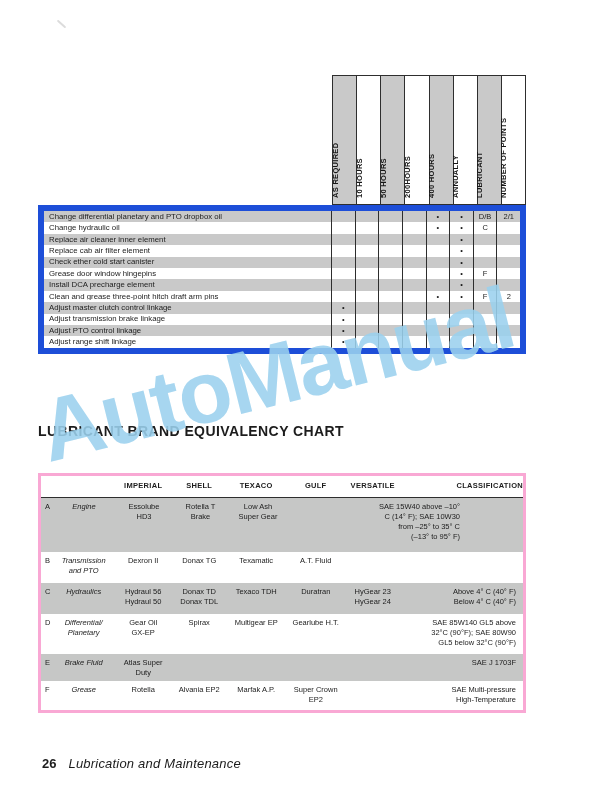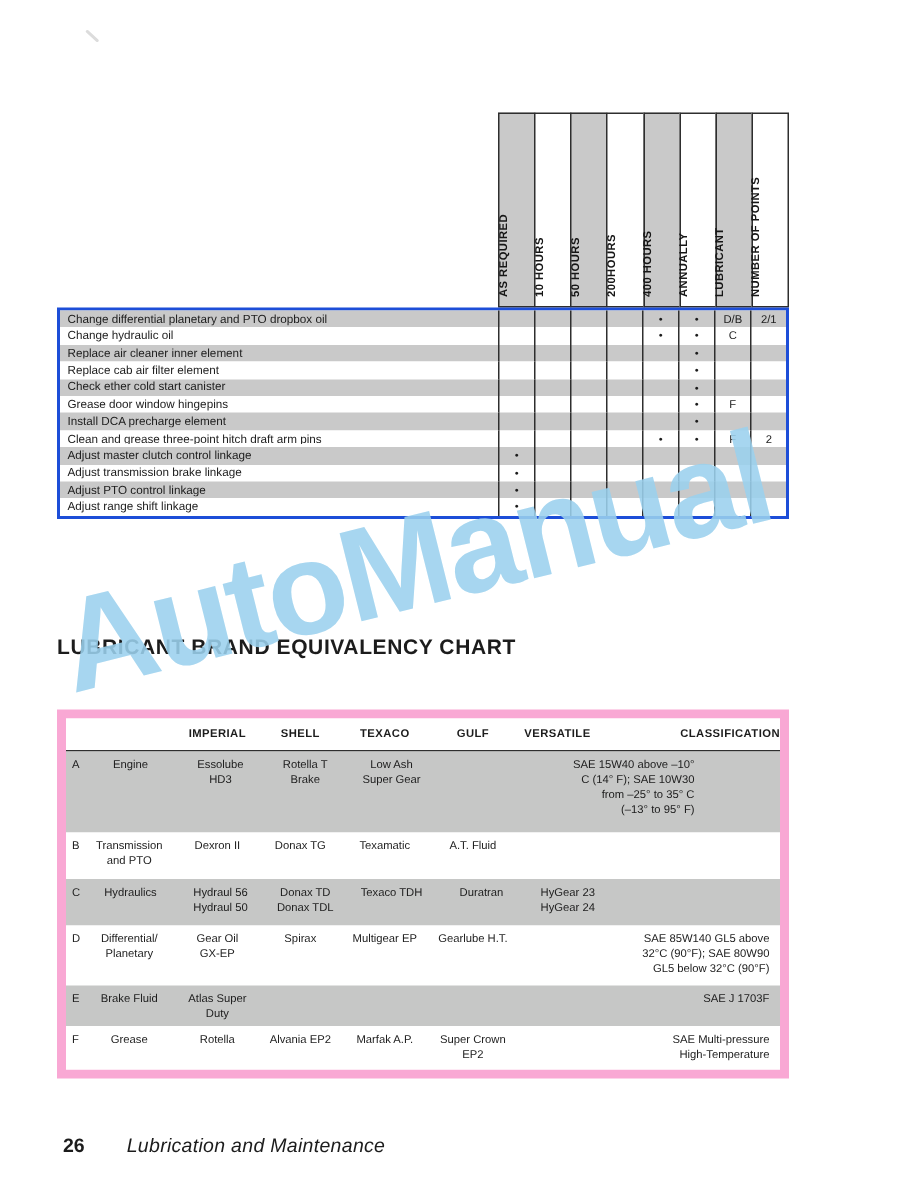--- a/index.html
+++ b/index.html
@@ -9,51 +9,51 @@
   
   .scratch{position:absolute;left:56px;top:23px;width:11px;height:2px;background:#dcdcdc;transform:rotate(42deg);border-radius:1px;}
 
   
   .mt-header{position:absolute;left:332px;top:75px;width:194px;height:130px;display:flex;}
   .mt-col{position:relative;flex:1 1 0;border:1px solid #2e2e2e;margin-left:-1px;background:#fff;}
   .mt-col:first-child{margin-left:0;}
   .mt-col.shaded{background:#c9c9c9;}
   .mt-col span{position:absolute;left:calc(50% - 5px);bottom:6px;transform:rotate(-90deg);transform-origin:left bottom;white-space:nowrap;font-size:7.5px;font-weight:bold;letter-spacing:.3px;color:#161616;}
 
-  .mt-body{position:absolute;left:38px;top:205px;width:488px;border:2px solid #1d4ed8;box-sizing:border-box;}
+  .mt-body{position:absolute;left:38px;top:205px;width:488px;border:6px solid #1d4ed8;box-sizing:border-box;}
   .mt-row{display:flex;height:11.4px;align-items:center;background:#fff;}
   .mt-row.shaded{background:#c9c9c9;}
   .mt-task{width:293px;box-sizing:border-box;padding-left:5px;font-size:7.8px;line-height:1;white-space:nowrap;overflow:hidden;}
   .mt-cell{width:24.1px;box-sizing:border-box;border-left:1px solid #2e2e2e;text-align:center;font-size:7.5px;line-height:11px;height:11.4px;}
 
   
   .watermark{position:absolute;left:50px;top:388px;font-size:88px;font-weight:bold;line-height:1;letter-spacing:-2px;color:#9bd1ee;opacity:.88;transform:rotate(-14deg);transform-origin:0 90%;white-space:nowrap;pointer-events:none;z-index:5;}
 
   
   .eq-title{position:absolute;left:38px;top:423px;width:488px;font-size:14px;font-weight:bold;letter-spacing:.4px;}
-  .eq-table{position:absolute;left:38px;top:473px;width:488px;border:6px solid #f9a8d4;box-sizing:border-box;font-size:7.5px;}
+  .eq-table{position:absolute;left:38px;top:473px;width:488px;border:3px solid #f9a8d4;box-sizing:border-box;font-size:7.5px;}
   .eq-head{display:flex;height:21px;align-items:center;border-bottom:1px solid #2e2e2e;font-weight:bold;letter-spacing:.3px;background:#fff;}
   .eq-row{display:flex;background:#fff;}
   .eq-row.shaded{background:#c6c7c6;}
   .eq-cell{box-sizing:border-box;padding-top:4px;padding-bottom:3px;text-align:center;white-space:pre-line;line-height:1.35;}
   .eq-head .eq-cell{padding:0;text-align:center;white-space:nowrap;}
   .c-letter{width:12px;text-align:left;padding-left:4px;}
-  .c-category{width:62px;}
+  .c-category{width:62px;font-style:italic;}
   .c-imperial{width:58px;}
   .c-shell{width:55px;}
   .c-texaco{width:60px;}
   .c-gulf{width:60px;}
   .c-versatile{width:55px;}
   .c-class{width:124px;text-align:right;padding-right:7px;}
   .eq-head .c-class{text-align:right;}
 
   
   .footer{position:absolute;left:42px;top:756px;font-size:13px;display:flex;align-items:baseline;}
   .footer .pageno{font-weight:bold;}
-  .footer .section{font-style:italic;margin-left:28px;letter-spacing:.2px;}
+  .footer .section{font-style:italic;margin-left:12px;letter-spacing:.2px;}
 </style>
 </head>
 <body>
 
 <div class="page">
 
   <div class="scratch"></div>
 
   <div class="mt-header" id="mt-header">
       <div class="mt-col shaded">
@@ -263,20 +263,22 @@
           <div class="eq-cell c-letter">C</div>
           <div class="eq-cell c-category">Hydraulics</div>
           <div class="eq-cell c-imperial">Hydraul 56
 Hydraul 50</div>
           <div class="eq-cell c-shell">Donax TD
 Donax TDL</div>
           <div class="eq-cell c-texaco">Texaco TDH</div>
           <div class="eq-cell c-gulf">Duratran</div>
           <div class="eq-cell c-versatile">HyGear 23
 HyGear 24</div>
+          <div class="eq-cell c-class">Above 4° C (40° F)
+Below 4° C (40° F)</div>
         </div>
         <div class="eq-row" style="min-height: 40px;">
           <div class="eq-cell c-letter">D</div>
           <div class="eq-cell c-category">Differential/
 Planetary</div>
           <div class="eq-cell c-imperial">Gear Oil
 GX-EP</div>
           <div class="eq-cell c-shell">Spirax</div>
           <div class="eq-cell c-texaco">Multigear EP</div>
           <div class="eq-cell c-gulf">Gearlube H.T.</div>

